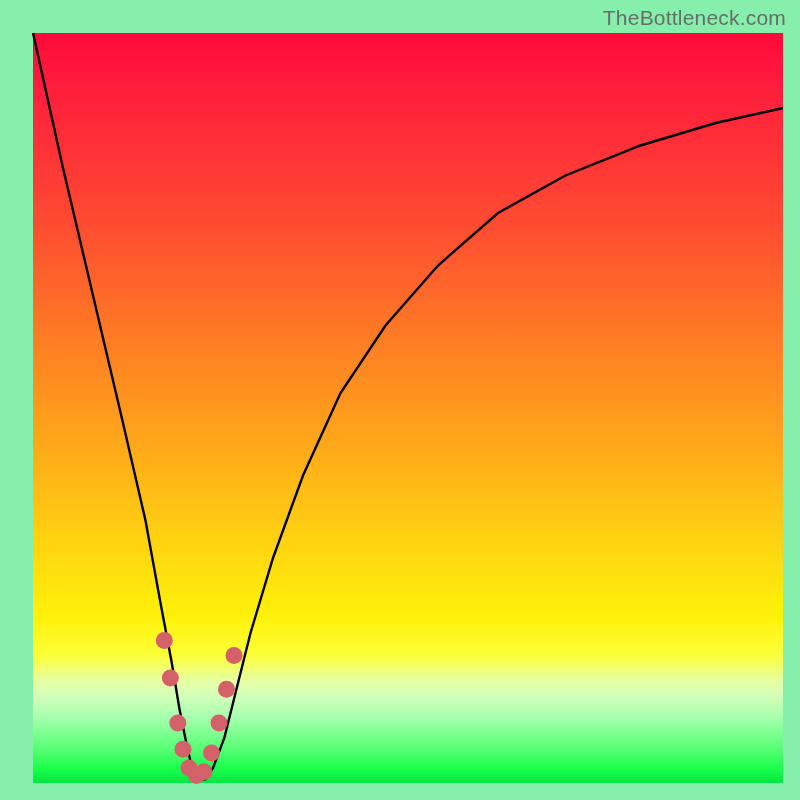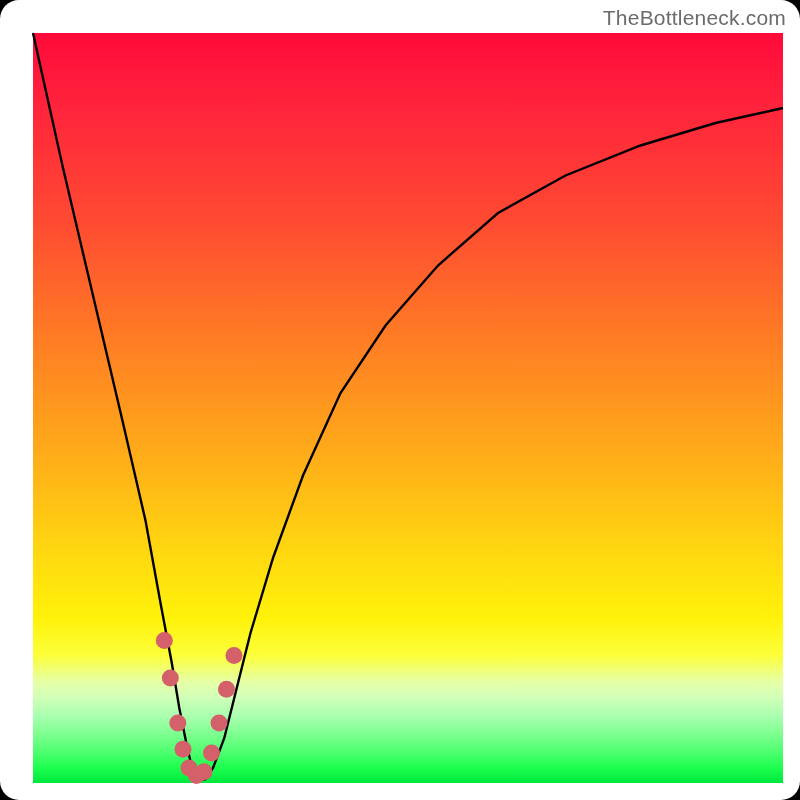--- a/index.html
+++ b/index.html
@@ -8,22 +8,21 @@
     width: 800px;
     height: 800px;
     overflow: hidden;
     background: #000;
     font-family: Arial, Helvetica, sans-serif;
   }
   .frame {
     position: relative;
     width: 800px;
     height: 800px;
-    background: #ffffff;
-    border-radius: 19px;
+    background: #86efac;
   }
   .plot {
     position: absolute;
     left: 33px;
     top: 33px;
     width: 750px;
     height: 750px;
     
     background: linear-gradient(
       to bottom,

